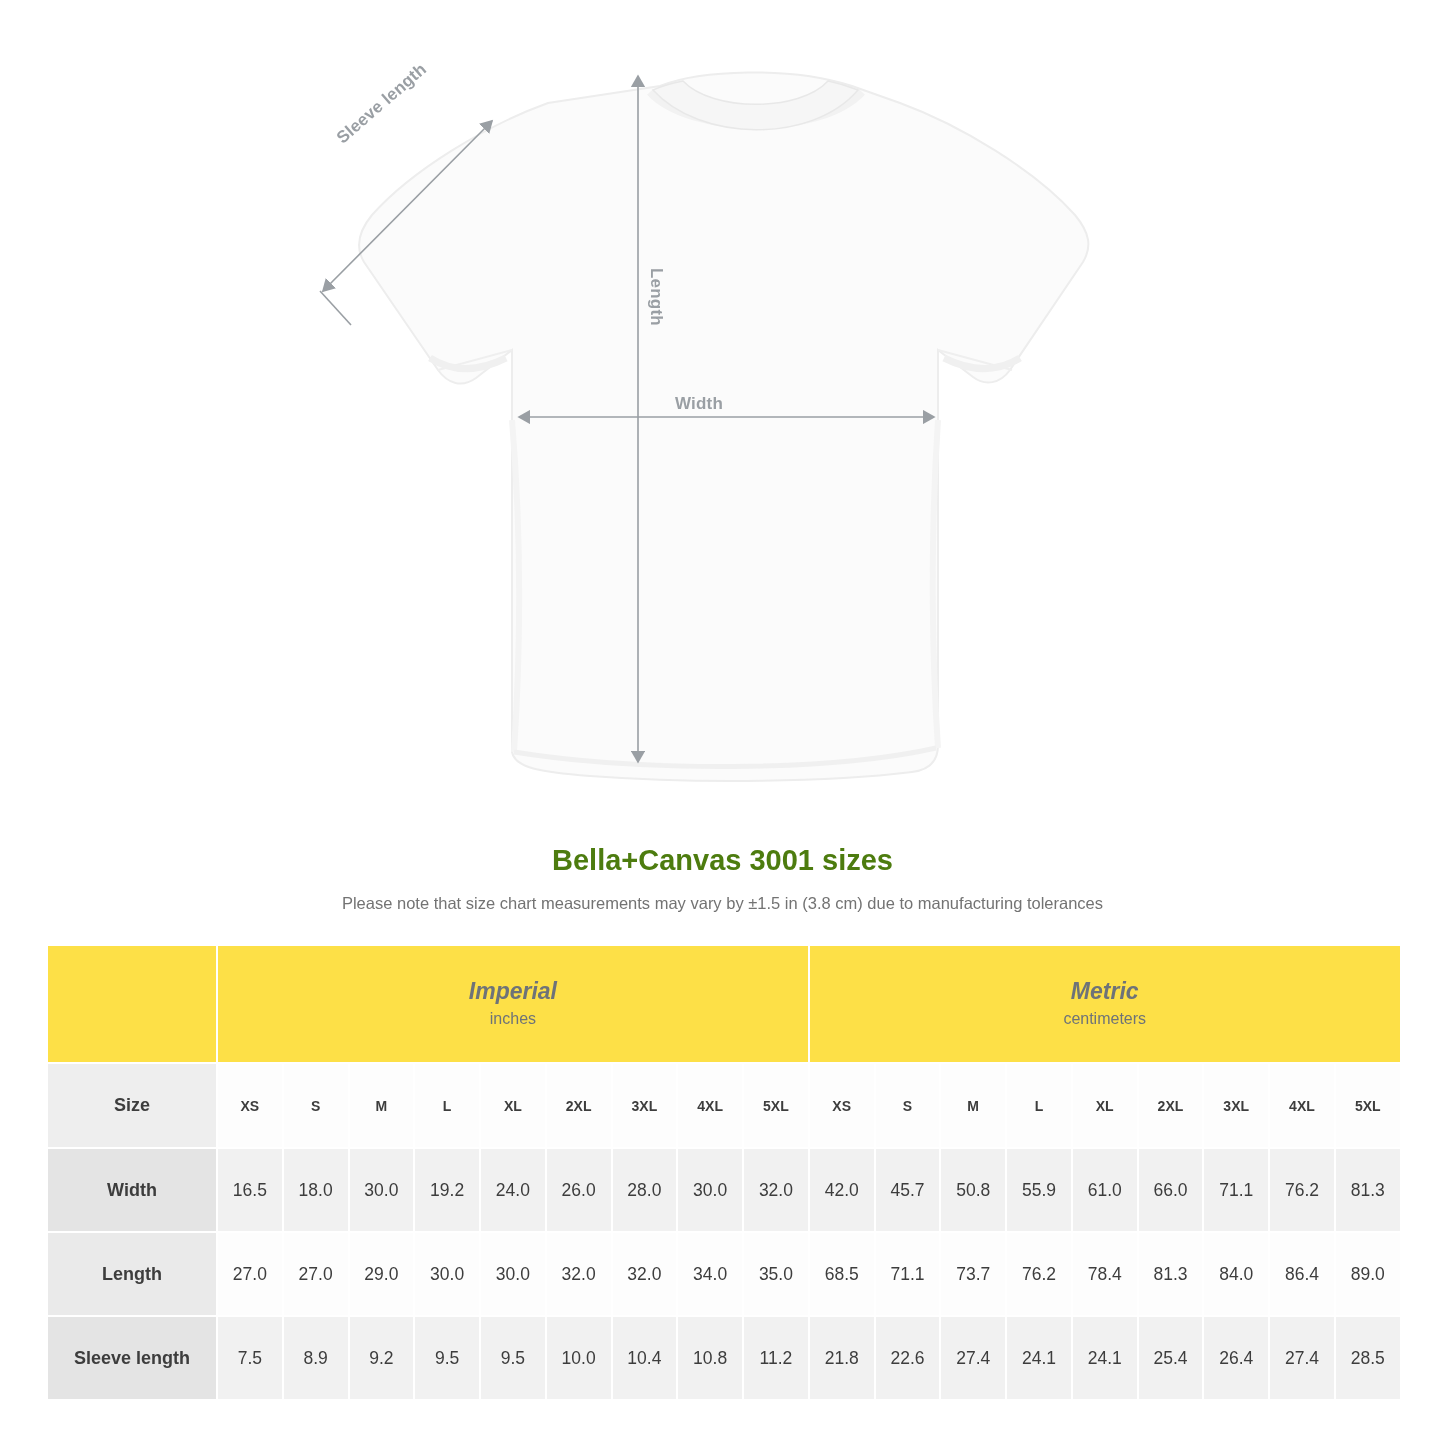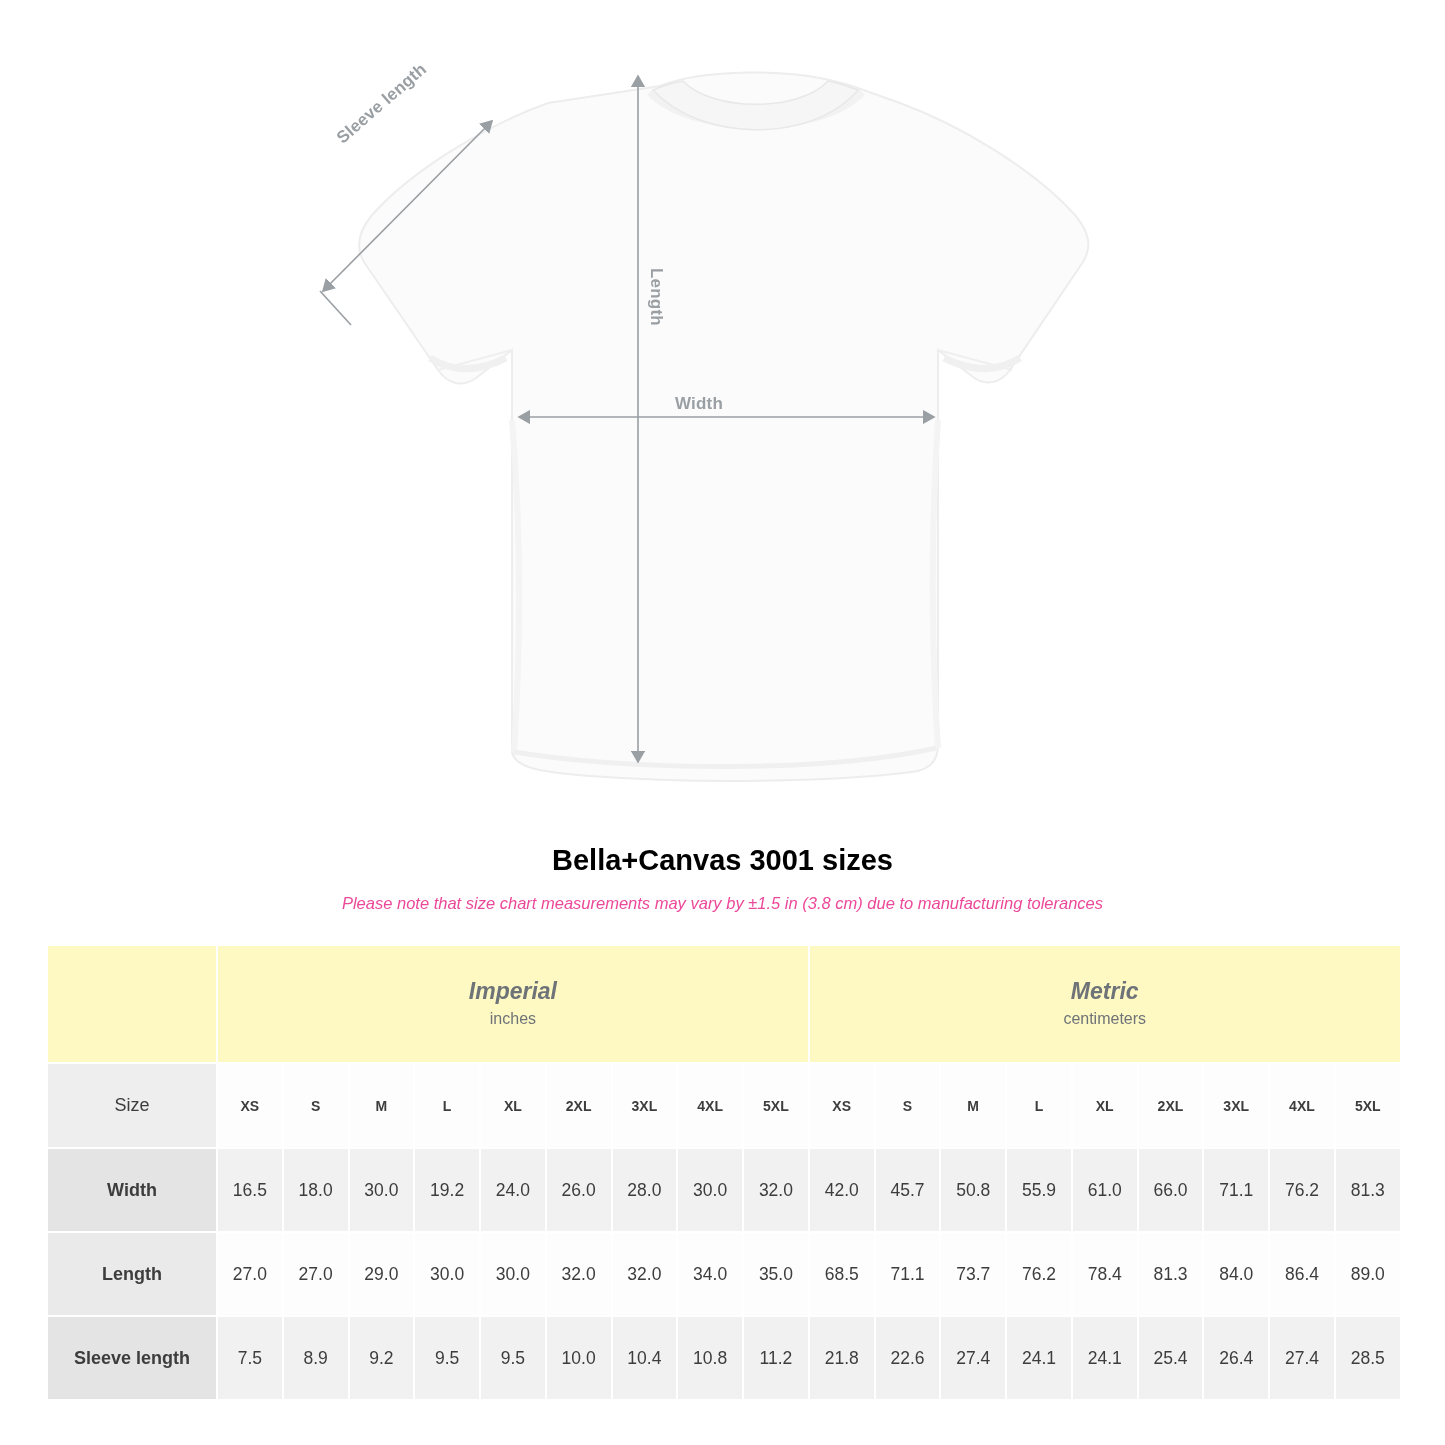--- a/index.html
+++ b/index.html
@@ -56,27 +56,26 @@
   }
 
   
   .heading-block {
     text-align: center;
     margin-top: 24px;
   }
   .chart-title {
     font-size: 29px;
     font-weight: bold;
-    color: #000000;
+    color: #4d7c0f;
     margin: 0;
   }
   .chart-note {
     font-size: 16.5px;
-    font-style: italic;
-    color: #ec4899;
+    color: #737373;
     margin: 17px 0 0 0;
   }
 
   
   .table-wrap {
     margin: 31px 46px 0 46px;
   }
   table.size-table {
     border-collapse: collapse;
     width: 1353px;
@@ -85,21 +84,21 @@
   table.size-table td,
   table.size-table th {
     border: 2px solid #ffffff;
     text-align: center;
     vertical-align: middle;
     font-size: 17px;
     color: #3d3d3d;
     padding: 0;
   }
   .unit-head {
-    background: #fef9c3;
+    background: #fde047;
     height: 116px;
   }
   .unit-head .unit-name {
     font-size: 23px;
     font-style: italic;
     font-weight: bold;
     color: #6e7378;
     line-height: 1.25;
   }
   .unit-head .unit-sub {
@@ -108,21 +107,21 @@
     line-height: 1.6;
   }
   tr.sizes-row td {
     background: #fdfdfd;
     height: 83px;
     font-weight: bold;
     font-size: 14px;
   }
   tr.sizes-row td.rowhead {
     background: #eeeeee;
-    font-weight: normal;
+    font-weight: bold;
     font-size: 18px;
     color: #3d3d3d;
   }
   tr.data-row td {
     height: 82px;
     background: #fdfdfd;
     font-size: 17.5px;
   }
   tr.data-row.alt td {
     background: #f1f1f1;

